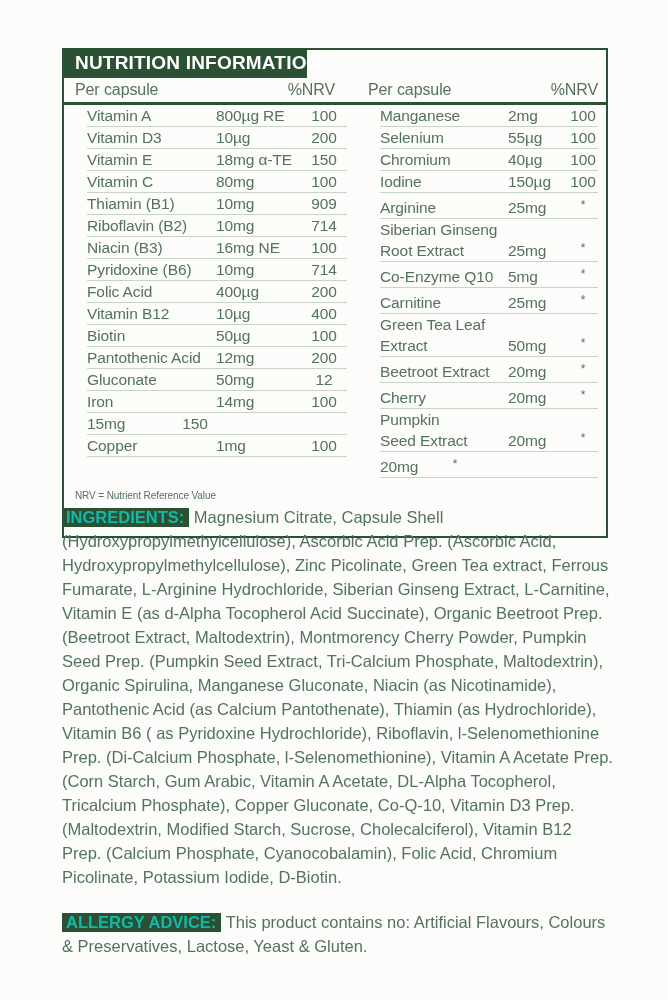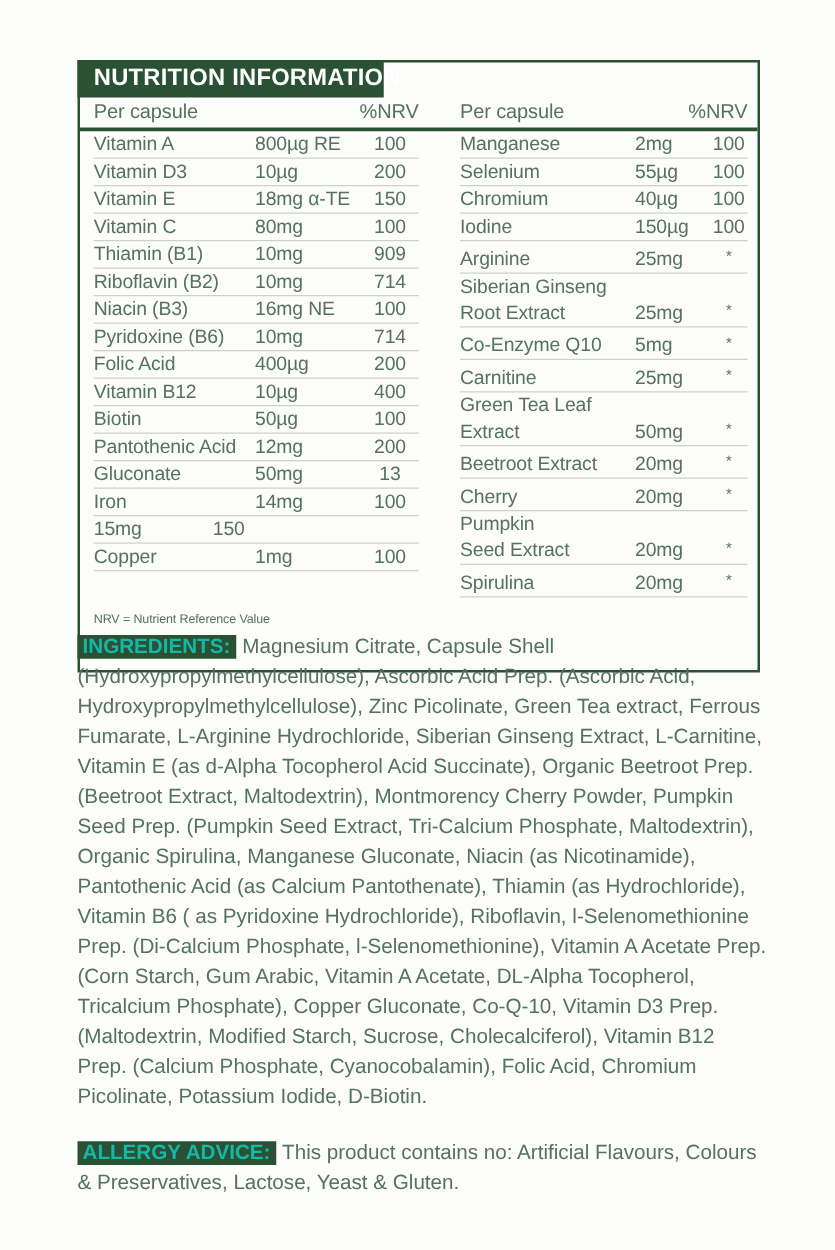--- a/index.html
+++ b/index.html
@@ -40,21 +40,21 @@
   }
   .thead{
     display:flex;
     padding:3px 8px 3px 11px;
     border-bottom:3px solid var(--green);
     font-size:16px;
   }
   .half-l{width:293px; padding-right:33px;}
   .half-r{flex:1;}
   .thead .half-l, .thead .half-r{display:flex; justify-content:space-between;gap:10px;}
-  .rows-wrap{display:flex; padding:0 8px 0 11px;}
+  .rows-wrap{display:flex; padding:0 8px 0 23px;}
   .entry{
     display:flex; align-items:flex-end;
     min-height:21px; line-height:21px;
     border-bottom:1px solid var(--divider);
     font-size:15.5px;
   }
   .c-name{flex:1; white-space:pre-line;}
   .half-l .c-amount{width:85px;}
   .half-l .c-nrv{width:46px; text-align:center;}
   .half-r .c-amount{width:60px;}
@@ -161,21 +161,21 @@
           <span class="c-nrv">100</span>
         </div>
         <div class="entry">
           <span class="c-name">Pantothenic Acid</span>
           <span class="c-amount">12mg</span>
           <span class="c-nrv">200</span>
         </div>
         <div class="entry">
           <span class="c-name">Gluconate</span>
           <span class="c-amount">50mg</span>
-          <span class="c-nrv">13</span>
+          <span class="c-nrv">12</span>
         </div>
         <div class="entry">
           <span class="c-name">Iron</span>
           <span class="c-amount">14mg</span>
           <span class="c-nrv">100</span>
         </div>
         <div class="entry">
           <span class="c-amount">15mg</span>
           <span class="c-nrv">150</span>
         </div>
@@ -243,21 +243,20 @@
           <span class="c-amount">20mg</span>
           <span class="c-nrv ast">*</span>
         </div>
         <div class="entry">
           <span class="c-name">Pumpkin
 Seed Extract</span>
           <span class="c-amount">20mg</span>
           <span class="c-nrv ast">*</span>
         </div>
         <div class="entry">
-          <span class="c-name">Spirulina</span>
           <span class="c-amount">20mg</span>
           <span class="c-nrv ast">*</span>
         </div>
       </div>
   </div>
 
   <div class="tfoot">
     <div>NRV = Nutrient Reference Value</div>
     <div>* = No NRV Assessed</div>
   </div>

